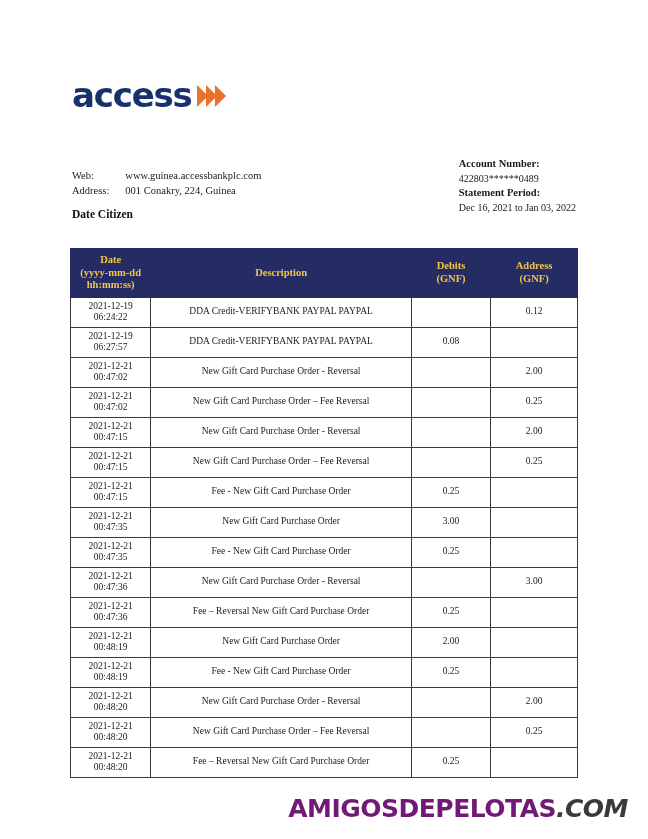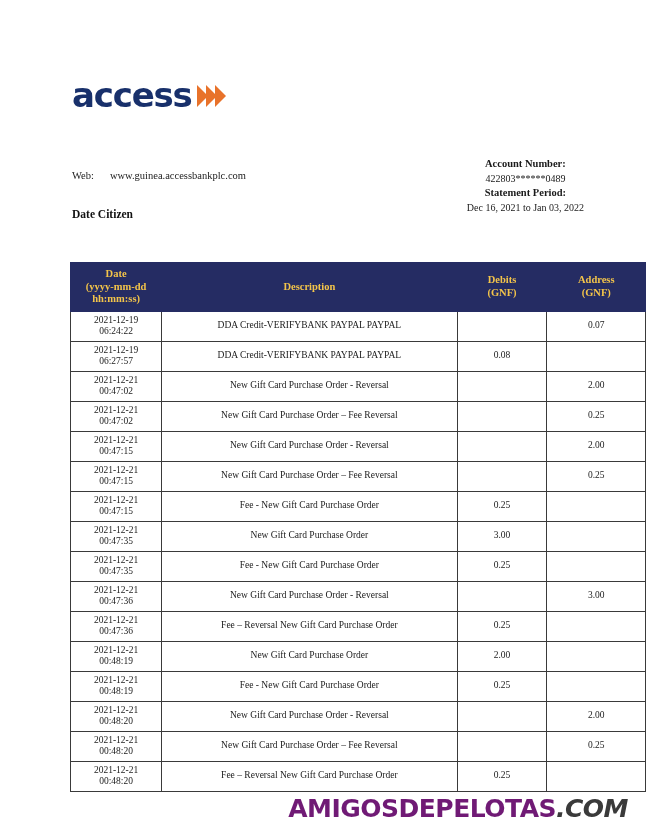--- a/index.html
+++ b/index.html
@@ -85,40 +85,40 @@
   .customer-addr {
     position: absolute;
     left: 72px;
     top: 223px;
     font-size: 10.5px;
   }
 
   
   .meta-right {
     position: absolute;
-    right: 64px;
+    right: 72px;
     top: 157px;
-    text-align: center;
+    text-align: left;
     font-size: 10.5px;
     line-height: 14.5px;
   }
   .meta-right .hdr {
     font-weight: bold;
     font-size: 10.5px;
   }
   .meta-right .val {
     font-size: 10px;
   }
 
   
   .txn-wrap {
     position: absolute;
     left: 70px;
-    top: 262px;
-    width: 576px;
+    top: 248px;
+    width: 508px;
   }
   table.txn {
     border-collapse: collapse;
     width: 100%;
     table-layout: fixed;
   }
   table.txn th {
     background: #252c63;
     color: #f3c44a;
     font-weight: bold;
@@ -181,20 +181,24 @@
         <span></span>
     </div>
   </div>
 
   <div class="meta-left">
     <table>
       <tbody>
           <tr>
         <td class="label">Web:</td>
         <td>www.guinea.accessbankplc.com</td>
+      </tr>
+      <tr>
+        <td class="label">Address:</td>
+        <td>001 Conakry, 224, Guinea</td>
       </tr>
     </tbody>
       </table>
   </div>
 
   <div class="customer-name">Date Citizen</div>
 
   <div class="meta-right">
     <div class="hdr">Account Number:</div>
     <div class="val">422803******0489</div>
@@ -221,21 +225,21 @@
           <th style="white-space:pre-line">Address
 (GNF)</th>
         </tr>
       </thead>
       <tbody>
           <tr>
             <td class="date">2021-12-19
 06:24:22</td>
             <td class="desc">DDA Credit-VERIFYBANK PAYPAL PAYPAL</td>
             <td class="amt"></td>
-            <td class="amt">0.07</td>
+            <td class="amt">0.12</td>
           </tr>
           <tr>
             <td class="date">2021-12-19
 06:27:57</td>
             <td class="desc">DDA Credit-VERIFYBANK PAYPAL PAYPAL</td>
             <td class="amt">0.08</td>
             <td class="amt"></td>
           </tr>
           <tr>
             <td class="date">2021-12-21

